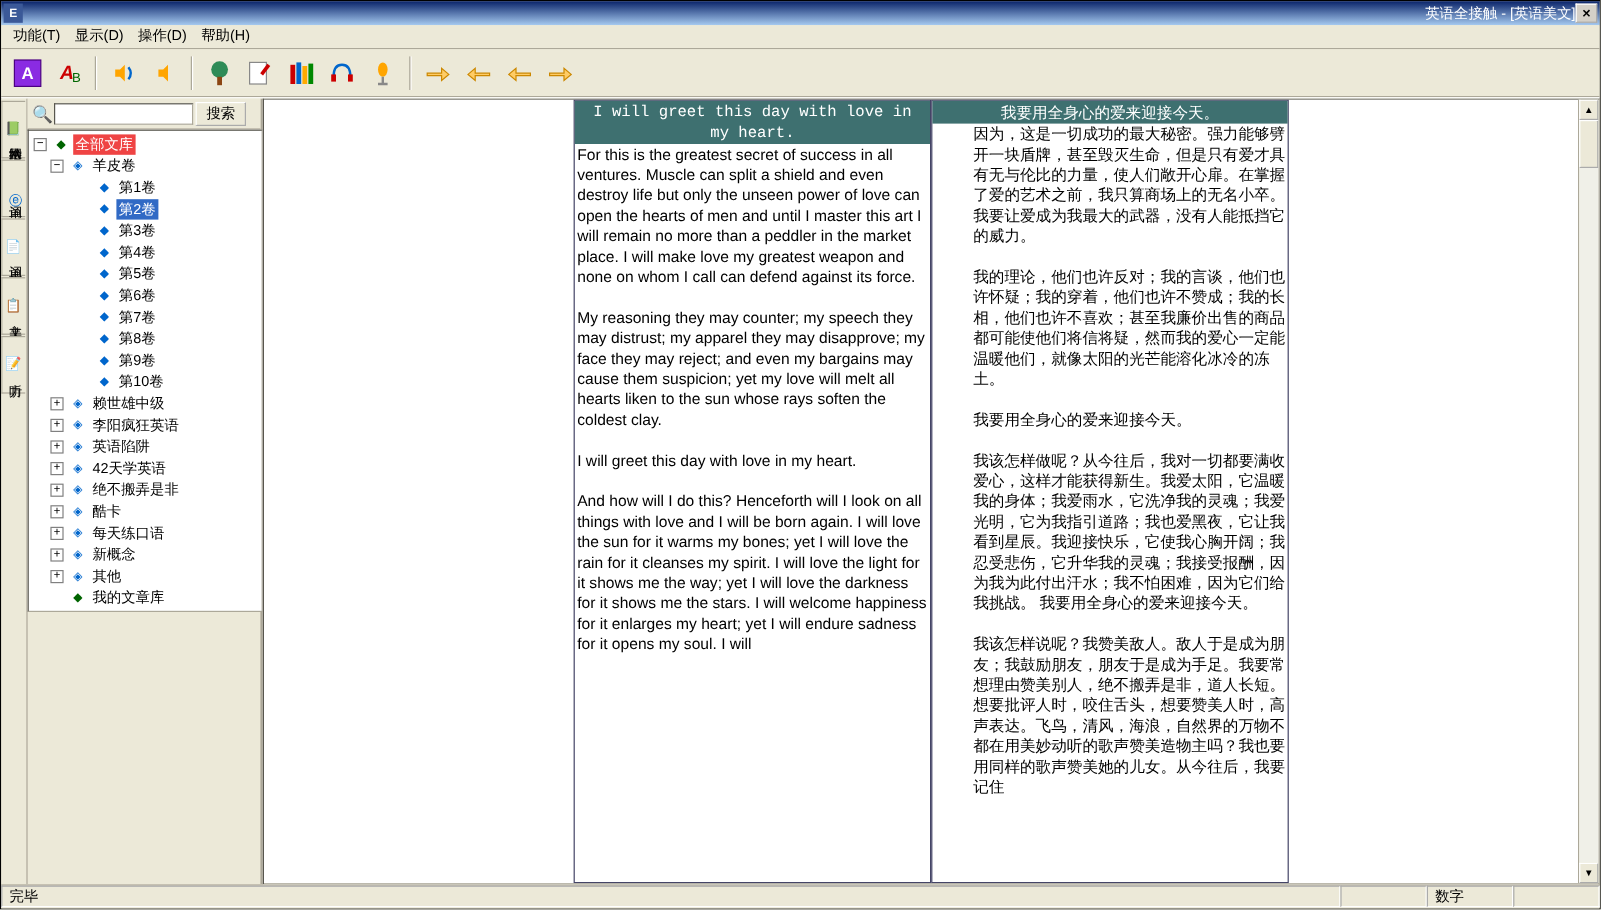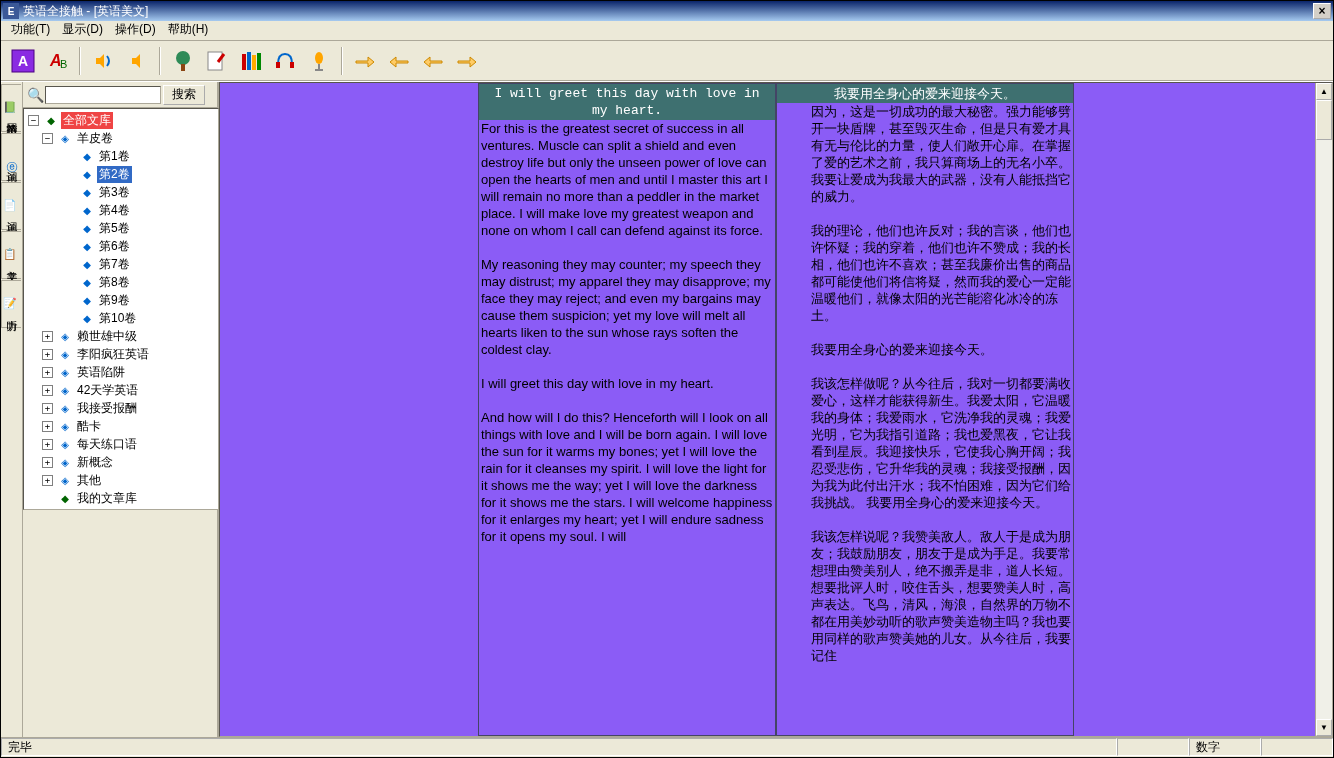--- a/index.html
+++ b/index.html
@@ -1,20 +1,20 @@
 <!DOCTYPE html>
 <html><head>
 <meta charset="utf-8">
 <style>
 * { box-sizing: border-box; margin: 0; padding: 0; }
 body { font-family: "SimSun", "宋体", sans-serif; font-size: 12px; overflow: hidden; background: #ece9d8; }
 .window { width: 1334px; height: 758px; display: flex; flex-direction: column; border: 1px solid #000; }
 .titlebar { height: 20px; background: linear-gradient(#0a246a, #a6caf0); color: #fff; display: flex; align-items: center; padding: 0 2px; font-size: 12px; }
 .titlebar .icon { width: 16px; height: 16px; background: #3b5998; color: #fff; display: inline-flex; align-items: center; justify-content: center; font-size: 10px; margin-right: 4px; font-weight: bold; }
-.titlebar .title { flex: 1; }
+.titlebar .title { flex: 1; text-align: right; }
 .titlebar .close { width: 18px; height: 16px; background: #d4d0c8; color: #000; text-align: center; font-family: Arial; font-weight: bold; cursor: pointer; line-height: 14px; border: 1px outset #fff; }
 .menubar { height: 20px; background: #ece9d8; border-bottom: 1px solid #aca899; display: flex; align-items: flex-end; padding-left: 4px; }
 .menubar span { padding: 2px 6px; cursor: pointer; }
 .toolbar { height: 40px; background: #ece9d8; border-bottom: 1px solid #aca899; display: flex; align-items: center; padding: 0 6px; gap: 2px; }
 .tool-btn { width: 32px; height: 32px; display: flex; align-items: center; justify-content: center; cursor: pointer; }
 .tool-sep { width: 2px; height: 28px; border-left: 1px solid #aca899; border-right: 1px solid #fff; margin: 0 4px; }
 .searchbar { height: 26px; background: #ece9d8; border-bottom: 1px solid #aca899; display: flex; align-items: center; padding: 0 4px; }
 .searchbar .mag { width: 18px; text-align: center; font-size: 14px; }
 .searchbar input { width: 116px; height: 18px; border: 1px inset #aca899; font-size: 12px; padding: 0 2px; }
 .searchbar button { height: 20px; padding: 0 8px; margin-left: 2px; background: #ece9d8; border: 1px outset #fff; cursor: pointer; font-family: inherit; font-size: 12px; }
@@ -25,21 +25,21 @@
 .tree { padding: 2px 0; }
 .tree-row { display: flex; align-items: center; height: 18px; white-space: nowrap; cursor: pointer; padding-left: 4px; }
 .tree-row .exp { width: 11px; height: 11px; border: 1px solid #808080; display: inline-flex; align-items: center; justify-content: center; font-size: 9px; line-height: 9px; margin-right: 4px; font-family: monospace; background: #fff; }
 .tree-row .noexp { width: 11px; display: inline-block; margin-right: 4px; }
 .tree-row .ticon { width: 16px; height: 14px; display: inline-flex; align-items: center; justify-content: center; margin-right: 2px; font-size: 10px; }
 .tree-row .lbl { padding: 0 2px; }
 .tree-row.selected .lbl { background: #316ac5; color: #fff; }
 .tree-row.root .lbl { background: #ef4444; color: #fff; }
 .indent-1 { padding-left: 18px !important; }
 .indent-2 { padding-left: 40px !important; }
-.content-area { flex: 1; background: #8b5cf6; border: 1px inset #aca899; overflow: hidden; position: relative; display: flex; }
+.content-area { flex: 1; background: #ffffff; border: 1px inset #aca899; overflow: hidden; position: relative; display: flex; }
 .content-area .inner { margin: 0 auto; display: flex; }
 .textcol { width: 298px; border: 1px solid #446; font-size: 13px; line-height: 17px; }
 .textcol .head { background: #3e7070; color: #fff; text-align: center; padding: 1px 4px; font-family: "Courier New", monospace; }
 .textcol .body { padding: 0 2px; font-family: Liberation Sans, sans-serif; white-space: pre-wrap; word-break: break-word; overflow: hidden; }
 .textcol.cn .head { font-family: "SimSun"; }
 .textcol.cn .body { font-family: Liberation Serif, serif; padding-left: 34px; }
 .vscroll { width: 17px; background: #ece9d8; border-left: 1px solid #aca899; position: absolute; right: 0; top: 0; bottom: 0; }
 .vscroll .arrow { height: 17px; background: #ece9d8; border: 1px outset #fff; text-align: center; font-size: 8px; line-height: 15px; }
 .vscroll .track { position: absolute; top: 17px; bottom: 17px; left: 0; right: 0; background: #f0f0e8; }
 .vscroll .thumb { position: absolute; top: 0; left: 0; right: 0; height: 40px; background: #ece9d8; border: 1px outset #fff; }
@@ -295,21 +295,21 @@
               <span class="ticon">
                 <span class="ic-diamond">◈</span>
               </span>
               <span class="lbl">42天学英语</span>
             </div>
             <div class="tree-row indent-1">
               <span class="exp">+</span>
               <span class="ticon">
                 <span class="ic-diamond">◈</span>
               </span>
-              <span class="lbl">我接受报酬</span>
+              <span class="lbl">绝不搬弄是非</span>
             </div>
             <div class="tree-row indent-1">
               <span class="exp">+</span>
               <span class="ticon">
                 <span class="ic-diamond">◈</span>
               </span>
               <span class="lbl">酷卡</span>
             </div>
             <div class="tree-row indent-1">
               <span class="exp">+</span>

